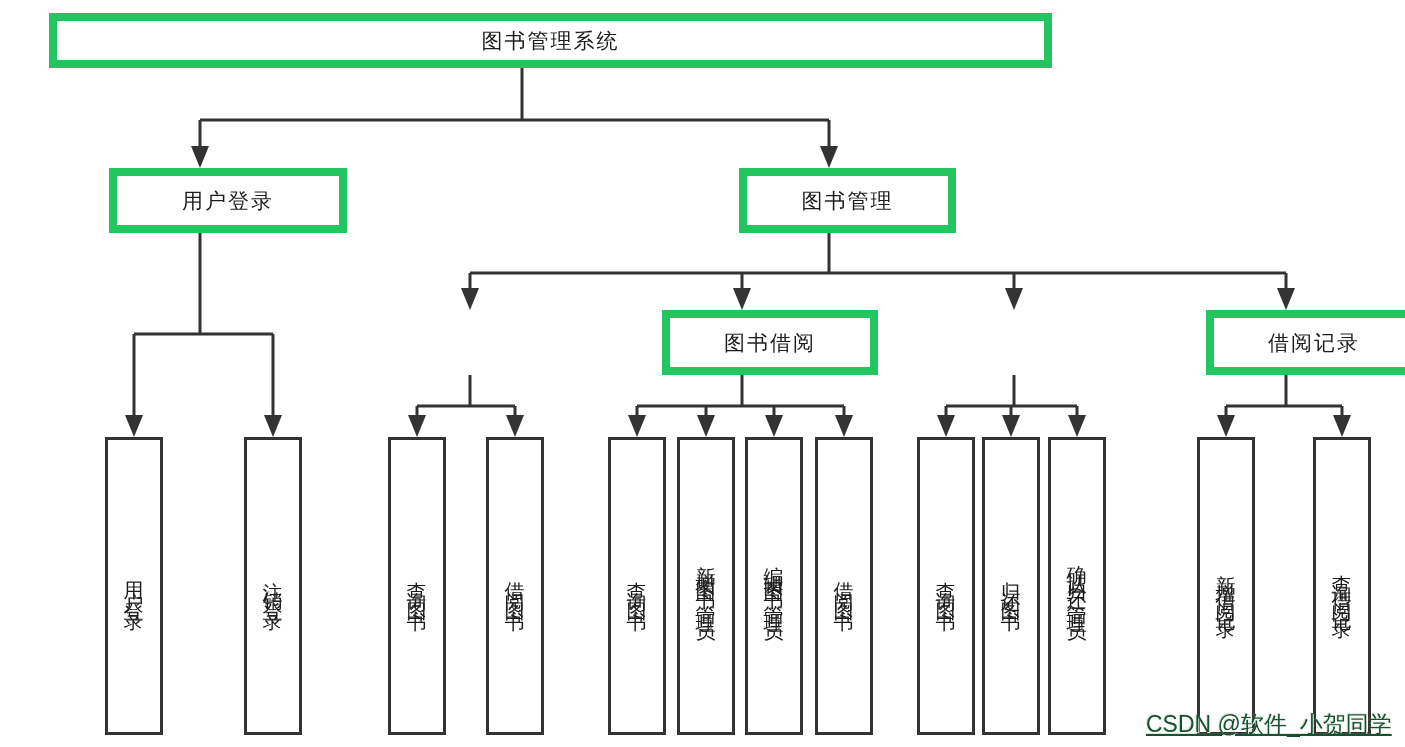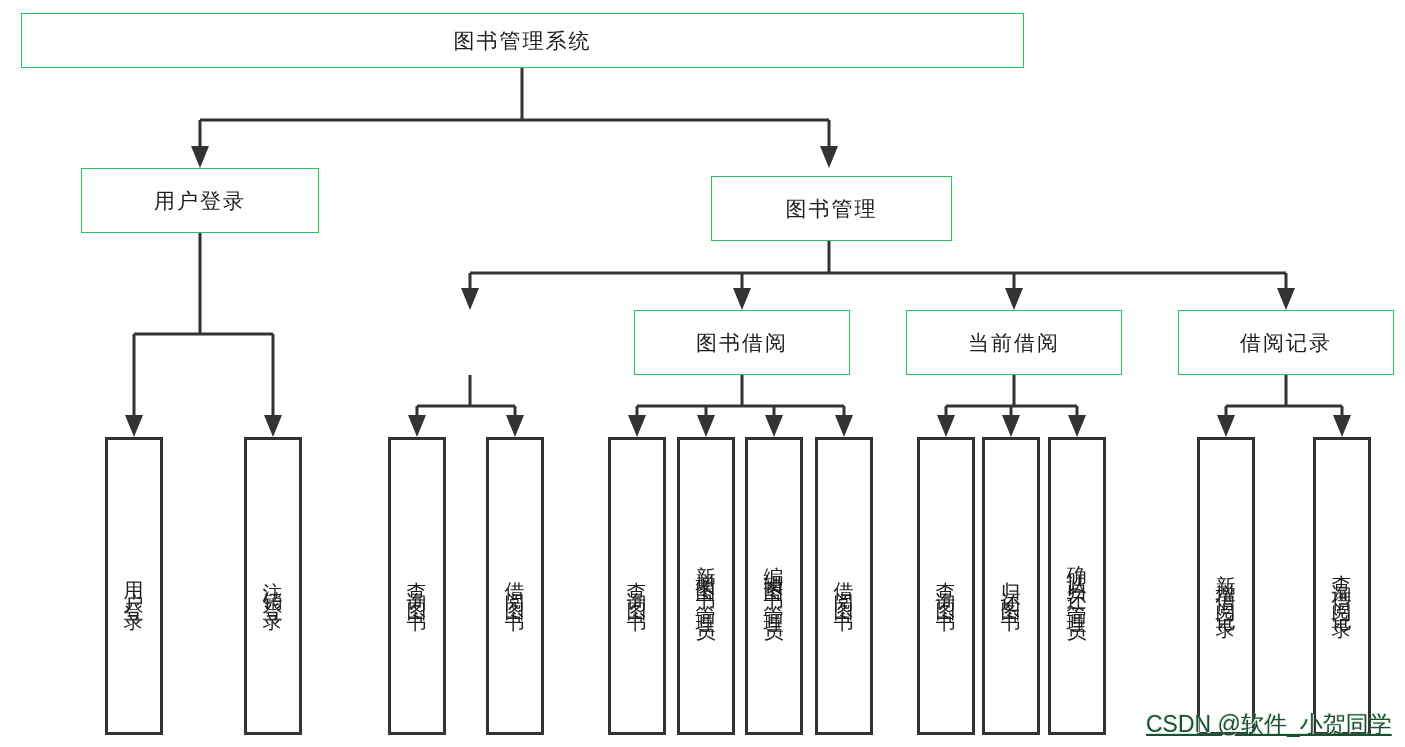--- a/index.html
+++ b/index.html
@@ -17,25 +17,26 @@
   #connectors path{
     fill:none;stroke:#333333;stroke-width:3px;
   }
   #connectors polygon{
     fill:#333333;stroke:none;
   }
   .hbox{
     position:absolute;
     box-sizing:border-box;
     background:#ffffff;
-    border:1px solid #22c55e;
+    border:8px solid #22c55e;
     display:flex;align-items:center;justify-content:center;
     font-size:21px;color:#1c1c1c;
     letter-spacing:2px;
     z-index:2;
+    margin-left:28px;
   }
   .vbox{
     position:absolute;
     box-sizing:border-box;
     background:#ffffff;
     border:3px solid #333333;
     display:flex;align-items:center;justify-content:center;
     writing-mode:vertical-rl;
     text-orientation:mixed;
     font-size:20px;color:#1c1c1c;
@@ -92,24 +93,23 @@
     <polygon points="1068,415 1086,415 1077,437"></polygon>
 
     <path d="M1286 375 V406 M1226 406 H1342 M1226 406 V417 M1342 406 V417"></path>
     <polygon points="1217,415 1235,415 1226,437"></polygon>
     <polygon points="1333,415 1351,415 1342,437"></polygon>
   </svg>
 
   <div class="hbox" style="left:21px;top:13px;width:1003px;height:55px;">图书管理系统</div>
 
   <div class="hbox" style="left:81px;top:168px;width:238px;height:65px;">用户登录</div>
-  <div class="hbox" style="left:711px;top:176px;width:241px;height:65px;">图书管理</div>
+  <div class="hbox" style="left:711px;top:168px;width:217px;height:65px;">图书管理</div>
 
   <div class="hbox" style="left:634px;top:310px;width:216px;height:65px;">图书借阅</div>
-  <div class="hbox" style="left:906px;top:310px;width:216px;height:65px;">当前借阅</div>
   <div class="hbox" style="left:1178px;top:310px;width:216px;height:65px;">借阅记录</div>
 
   <div class="vbox" style="left:105px;">用户登录</div>
   <div class="vbox" style="left:244px;">注销登录</div>
 
   <div class="vbox" style="left:388px;">查询图书</div>
   <div class="vbox" style="left:486px;">借阅图书</div>
 
   <div class="vbox" style="left:608px;">查询图书</div>
   <div class="vbox" style="left:677px;letter-spacing:8px;">新增图书（管理员）</div>

